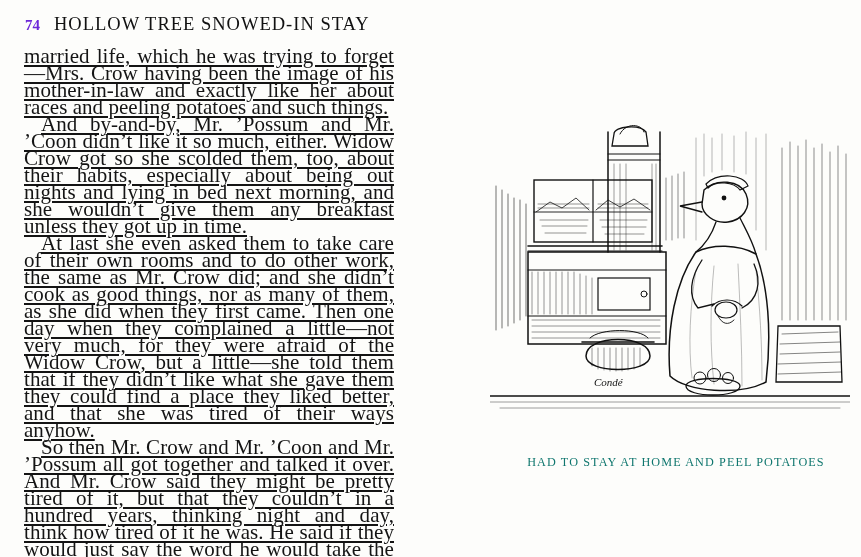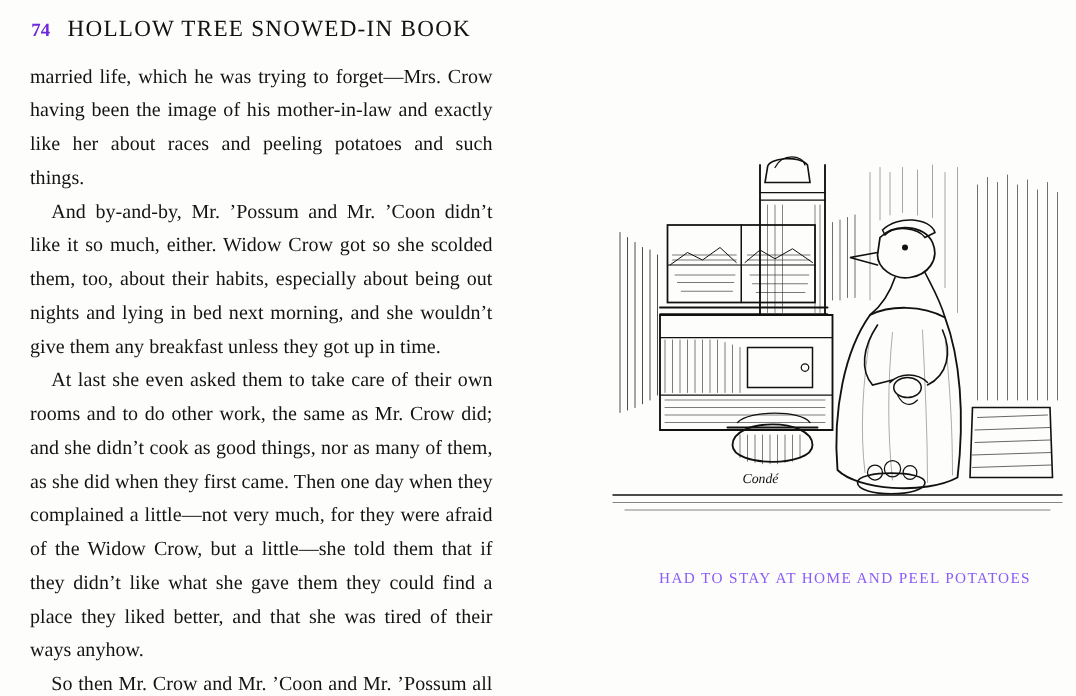--- a/index.html
+++ b/index.html
@@ -63,27 +63,28 @@
 
   
   .body-text {
     position: absolute;
     left: 24px;
     top: 48px;
     width: 370px;
   }
   .body-text p {
     margin: 0;
-    font-size: 16px;
-    line-height: 27px;
+    font-size: 21px;
+    line-height: 17px;
     text-align: justify;
     text-justify: inter-word;
     color: #141414;
     font-family: "Liberation Serif", serif;
     letter-spacing: 0.05px;
+    text-decoration: underline;
   }
   .body-text p.indent {
     text-indent: 17px;
   }
 
   
   .illus-wrap {
     position: absolute;
     left: 60px;
     top: 120px;
@@ -92,35 +93,35 @@
   }
   .illus-caption {
     position: absolute;
     left: 86px;
     top: 455px;
     width: 320px;
     text-align: center;
     font-family: "Liberation Serif", serif;
     font-size: 12.2px;
     letter-spacing: 1.1px;
-    color: #8b5cf6;
+    color: #0f766e;
     white-space: nowrap;
   }
   svg { display: block; }
 </style>
 </head>
 <body>
 
 <div class="page">
 
   <div class="left-col">
 
     <div class="running-head">
       <span class="folio">74</span>
-      <span class="head-title">HOLLOW TREE SNOWED-IN BOOK</span>
+      <span class="head-title">HOLLOW TREE SNOWED-IN STAY</span>
     </div>
 
     <div class="body-text">
       <p>married life, which he was trying to forget—Mrs. Crow having been the image of his mother-in-law and exactly like her about races and peeling potatoes and such things.</p>
       <p class="indent">And by-and-by, Mr. ’Possum and Mr. ’Coon didn’t like it so much, either.  Widow Crow got so she scolded them, too, about their habits, especially about being out nights and lying in bed next morning, and she wouldn’t give them any breakfast unless they got up in time.</p>
       <p class="indent">At last she even asked them to take care of their own rooms and to do other work, the same as Mr. Crow did; and she didn’t cook as good things, nor as many of them, as she did when they first came.  Then one day when they complained a little—not very much, for they were afraid of the Widow Crow, but a little—she told them that if they didn’t like what she gave them they could find a place they liked better, and that she was tired of their ways anyhow.</p>
       <p class="indent">So then Mr. Crow and Mr. ’Coon and Mr. ’Possum all got together and talked it over.  And Mr. Crow said they might be pretty tired of it, but that they couldn’t in a hundred years, thinking night and day, think how tired of it he was. He said if they would just say the word he would take the things that belonged to him out of that house, and the three of them would find some good place and all live together, and never have anything more to do with mothers-in-law or their families.  He said he knew how to cook as</p>
     </div>
 
   </div>

